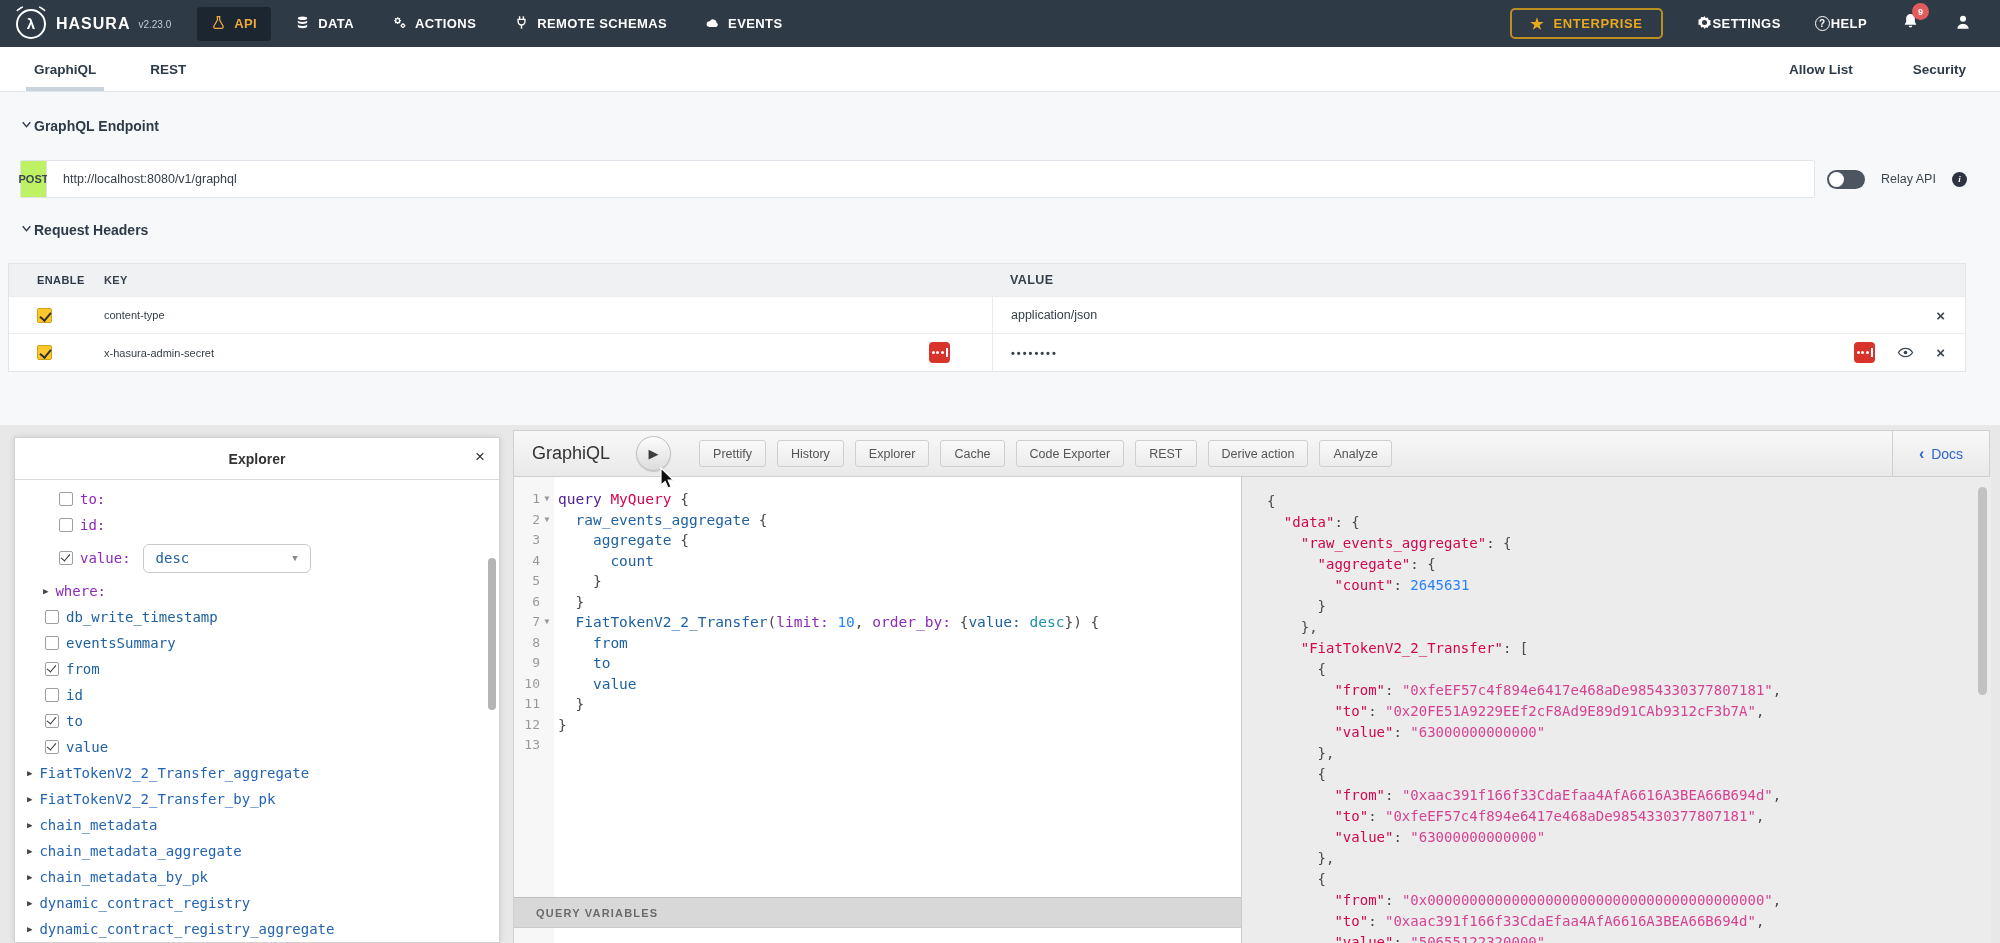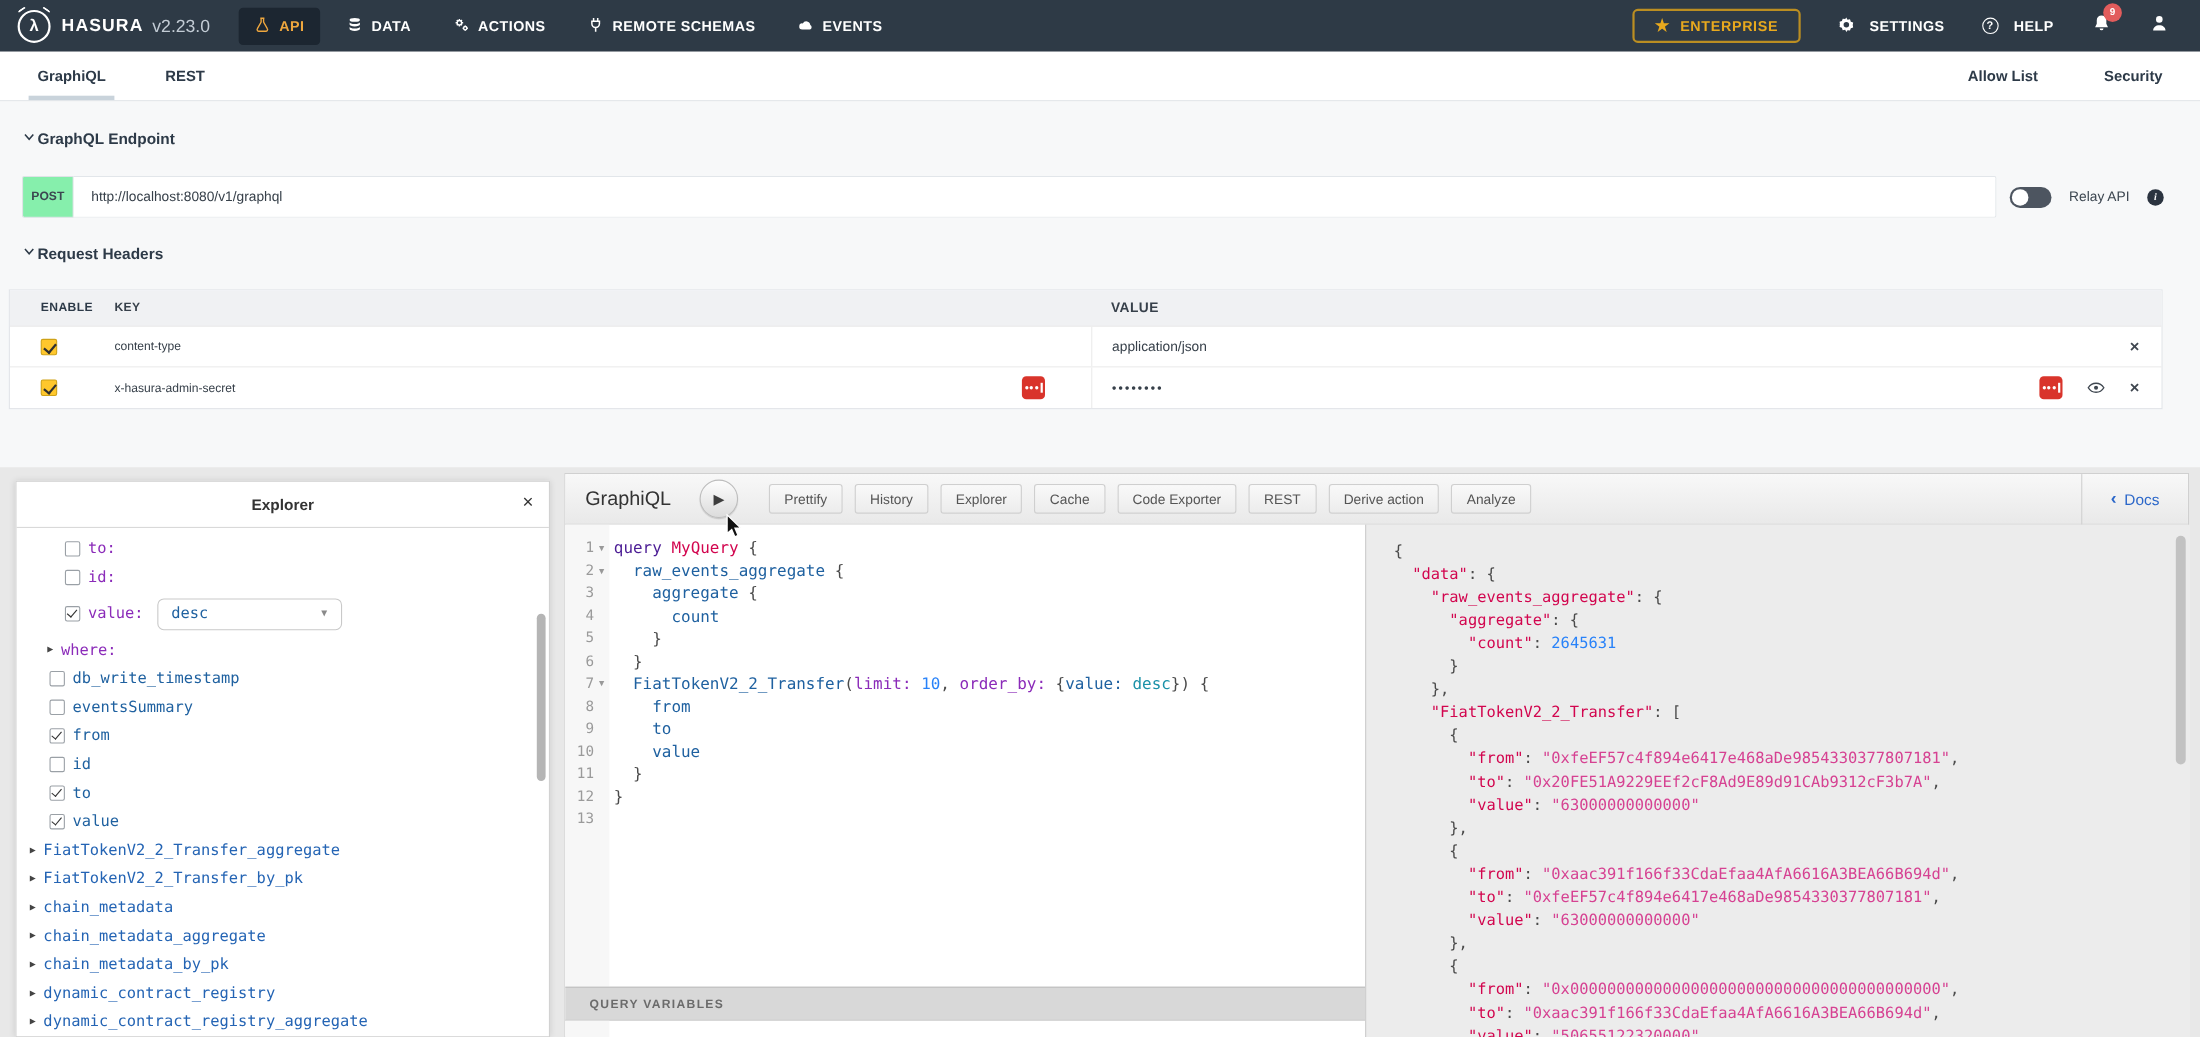--- a/index.html
+++ b/index.html
@@ -8,29 +8,29 @@
   .screen { position:absolute; inset:0; width:2000px; height:943px; }
 
   
   .topnav { position:absolute; left:0; top:0; width:2000px; height:47px; background:#2e3a46; display:flex; align-items:center; color:#fff; }
   .brand { display:flex; align-items:center; gap:10px; padding:0 26px 0 16px; }
   .logo { width:30px; height:30px; border:2.5px solid #fff; border-radius:50%; display:flex; align-items:center; justify-content:center; font-weight:bold; font-size:15px; color:#fff; position:relative; }
   .logo::before, .logo::after { content:""; position:absolute; top:-4px; width:8px; height:8px; border-top:2.5px solid #fff; border-radius:2px; }
   .logo::before { left:0px; transform:rotate(-35deg); }
   .logo::after { right:0px; transform:rotate(35deg); }
   .brand-name { font-size:16px; font-weight:bold; letter-spacing:1px; }
-  .brand-ver { font-size:16px; color:#c3ccd5; margin-left:-2px; margin-top:2px; }
+  .brand-ver { font-size:10px; color:#c3ccd5; margin-left:-2px; margin-top:2px; }
   .nav-items { display:flex; align-items:center; gap:10px; height:100%; }
   .nav-item { display:flex; align-items:center; gap:8px; font-size:13px; font-weight:bold; letter-spacing:.4px; padding:8px 14px; border-radius:4px; cursor:pointer; color:#fff; }
   .nav-item svg { width:15px; height:15px; }
   .nav-item.active { background:#1c2631; color:#efa73e; }
   .topnav-right { margin-left:auto; display:flex; align-items:center; gap:34px; padding-right:28px; }
   .ent-btn { display:flex; align-items:center; gap:9px; border:2px solid #bb8e22; border-radius:5px; padding:6px 18px; color:#e8a91e; font-size:13px; font-weight:bold; letter-spacing:.6px; background:transparent; cursor:pointer; }
   .ent-star { color:#e8a91e; font-size:15px; line-height:1; }
-  .tn-link { display:flex; align-items:center; gap:14px; font-size:13px; font-weight:bold; letter-spacing:.4px; cursor:pointer; }
+  .tn-link { display:flex; align-items:center; gap:1px; font-size:13px; font-weight:bold; letter-spacing:.4px; cursor:pointer; }
   .tn-link svg { width:15px; height:15px; }
   .help-q { width:15px; height:15px; border:1.6px solid #fff; border-radius:50%; display:inline-flex; align-items:center; justify-content:center; font-size:10px; font-weight:bold; }
   .bell-wrap { position:relative; cursor:pointer; }
   .bell-wrap svg { width:19px; height:19px; }
   .badge { position:absolute; top:-9px; right:-9px; background:#e25c5c; color:#fff; min-width:17px; height:17px; border-radius:50%; font-size:9px; font-weight:bold; display:flex; align-items:center; justify-content:center; }
   .user-ic svg { width:18px; height:18px; }
 
   
   .subnav { position:absolute; left:0; top:47px; width:2000px; height:45px; background:#fff; border-bottom:1px solid #e3e6e9; display:flex; align-items:center; padding:0 34px; }
   .subtab { font-size:13.5px; font-weight:bold; color:#2d3a48; margin-right:54px; height:100%; display:flex; align-items:center; position:relative; cursor:pointer; }
@@ -39,21 +39,21 @@
   .subnav-right .subtab { margin-right:0; }
 
   
   .content-bg { position:absolute; left:0; top:92px; width:2000px; height:333px; background:#f7f8f9; }
   .sec-head { position:absolute; display:flex; align-items:center; gap:1px; font-size:14px; font-weight:bold; color:#2d3a48; }
   .sec-head svg { width:13px; height:13px; }
   #endpoint-head { left:20px; top:118px; }
   #headers-head  { left:20px; top:222px; }
 
   .endpoint-row { position:absolute; left:20px; top:160px; width:1795px; height:38px; display:flex; }
-  .post-box { width:47px; height:38px; border:1px solid #dfe3e7; background:#86efac; display:flex; align-items:center; justify-content:center; font-size:11px; font-weight:bold; color:#3c4650; border-radius:2px 0 0 2px; }
+  .post-box { width:27px; height:38px; border:1px solid #dfe3e7; background:#bef264; display:flex; align-items:center; justify-content:center; font-size:11px; font-weight:bold; color:#3c4650; border-radius:2px 0 0 2px; }
   .url-input { flex:1; height:38px; border:1px solid #e2e6ea; border-left:none; background:#fff; font-size:12.5px; color:#37404a; padding:0 16px; display:flex; align-items:center; border-radius:0 2px 2px 0; }
   .relay-wrap { position:absolute; left:1827px; top:160px; height:38px; display:flex; align-items:center; gap:16px; }
   .toggle { width:38px; height:19px; background:#4d5560; border-radius:10px; position:relative; cursor:pointer; }
   .toggle .knob { position:absolute; left:2px; top:2px; width:15px; height:15px; background:#fff; border-radius:50%; }
   .relay-label { font-size:12.5px; color:#3c4650; }
   .info-dot { width:15px; height:15px; background:#2b3440; color:#fff; border-radius:50%; font-size:9px; font-weight:bold; display:flex; align-items:center; justify-content:center; font-family:"Liberation Serif", serif; font-style:italic; }
 
   
   .hdr-table { position:absolute; left:8px; top:263px; width:1958px; background:#fff; border:1px solid #e1e4e8; }
   .hdr-row { display:flex; align-items:center; height:37px; border-bottom:1px solid #ececec; position:relative; }

